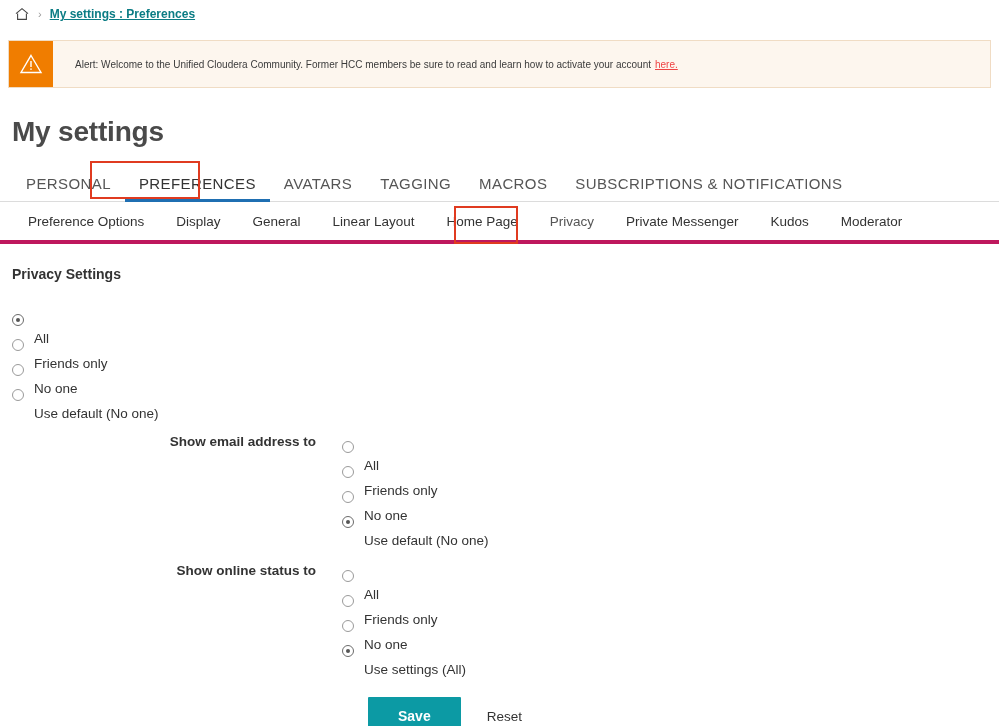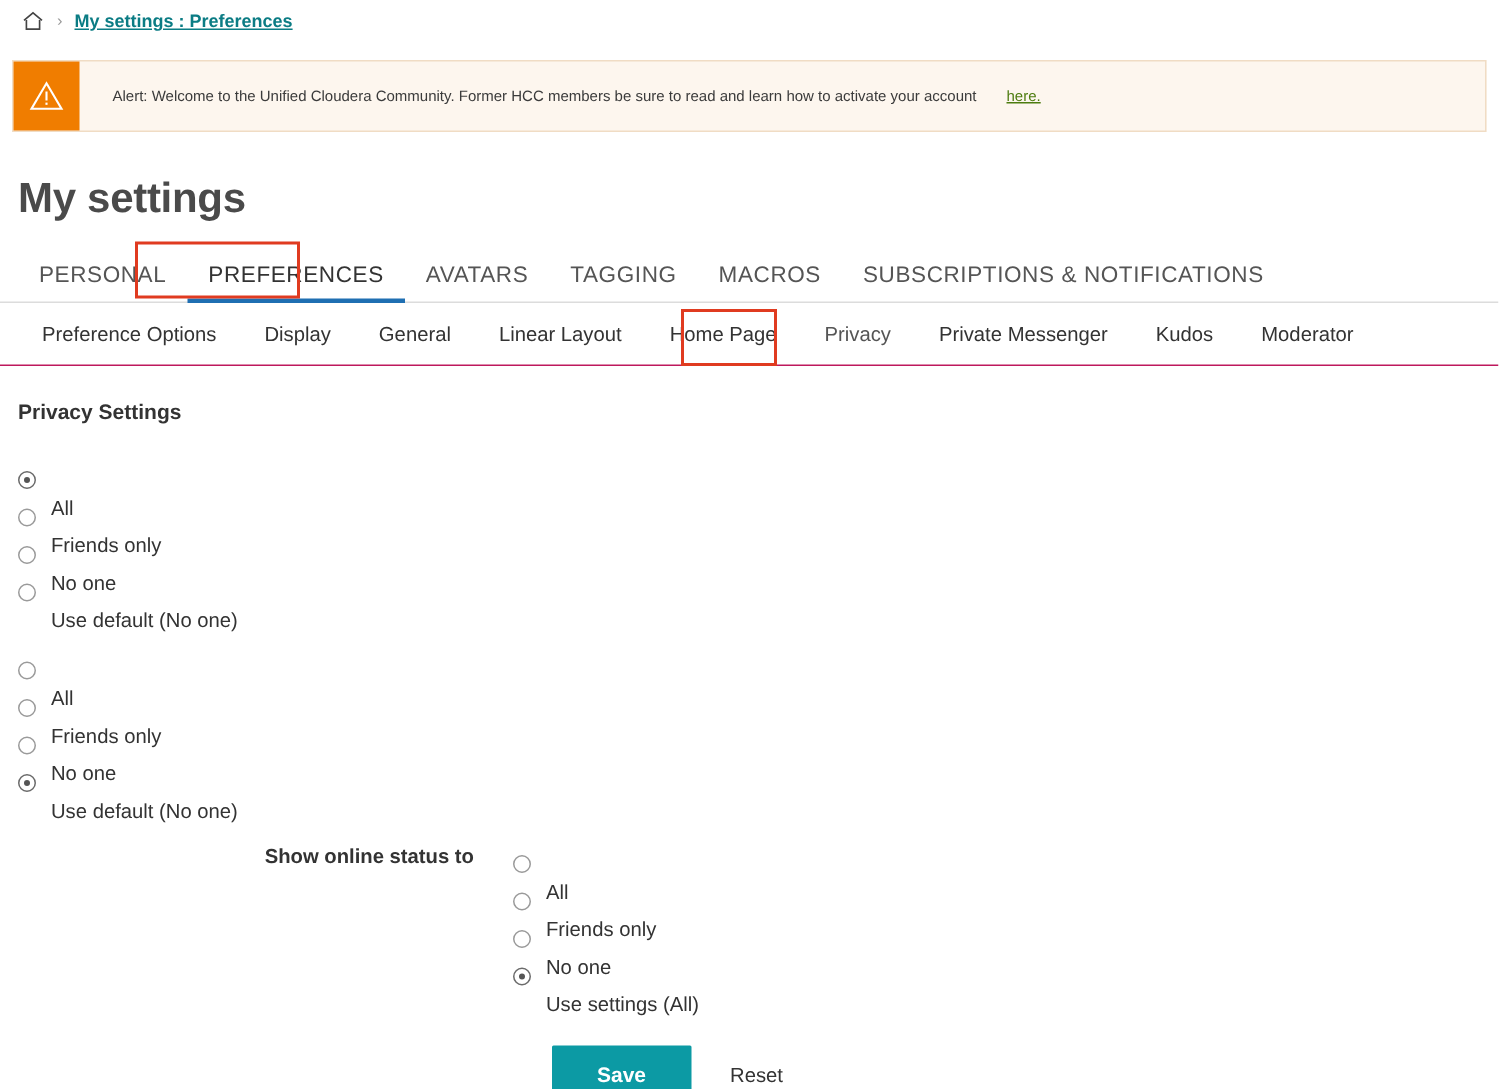--- a/index.html
+++ b/index.html
@@ -58,23 +58,23 @@
   }
   .alert-icon-box svg { display:block; }
   .alert-text {
     display: flex;
     align-items: center;
     padding-left: 22px;
     font-size: 10px;
     color: #3b3b3b;
   }
   .alert-link {
-    color: #4d7c0f;
+    color: #ef4444;
     text-decoration: underline;
-    margin-left: 20px;
+    margin-left: 4px;
     cursor: pointer;
   }
 
   
   .page-title {
     margin: 28px 0 0 12px;
     font-size: 28px;
     font-weight: bold;
     color: #4a4a4a;
     letter-spacing: -0.2px;
@@ -113,21 +113,21 @@
     position: absolute;
     border: 2px solid #e03b20;
     pointer-events: none;
   }
   #hl-preferences {
     left: 90px; top: -9px; width: 110px; height: 38px;
   }
 
   
   .tabs-sub {
-    border-bottom: 1px solid #be185d;
+    border-bottom: 4px solid #be185d;
     display: flex;
     align-items: center;
     padding: 0 12px;
     height: 42px;
     position: relative;
   }
   .tab-sub {
     font-size: 13.5px;
     color: #333;
     padding: 0 16px;
@@ -293,20 +293,21 @@
         <span class="opt-label">No one</span>
       </div>
       <div class="opt">
         <span class="radio"></span>
         <span class="opt-label">Use default (No one)</span>
       </div>
     </div>
   </div>
 
   <div class="field-row" style="margin-bottom:28px;">
+    <div class="field-label">Show email address to</div>
     <div class="options">
       <div class="opt">
         <span class="radio"></span>
         <span class="opt-label">All</span>
       </div>
       <div class="opt">
         <span class="radio"></span>
         <span class="opt-label">Friends only</span>
       </div>
       <div class="opt">

